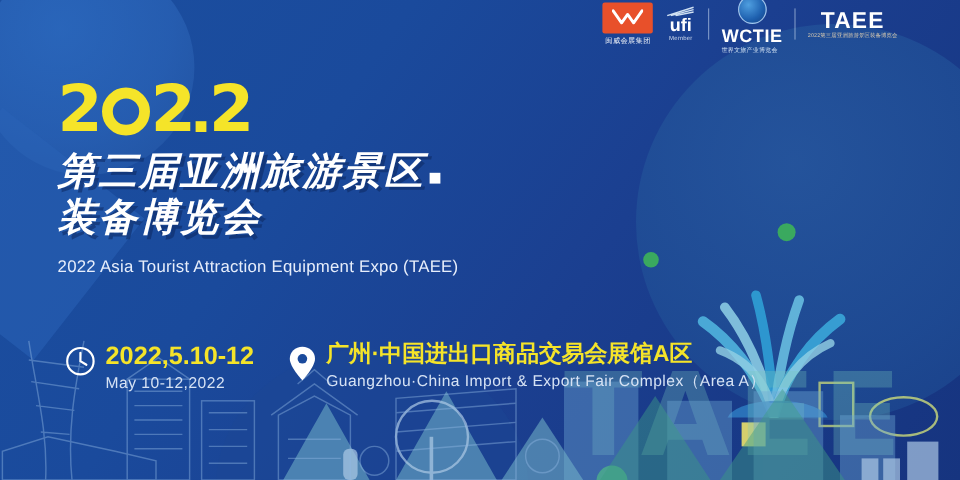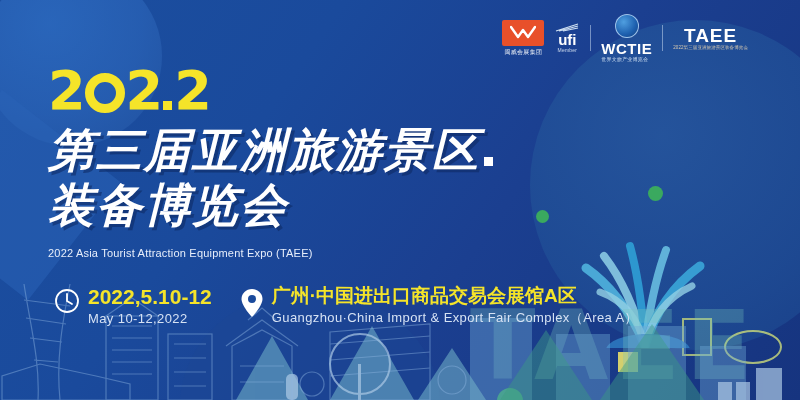--- a/index.html
+++ b/index.html
@@ -63,21 +63,21 @@
   .taee-wm{
     left:470px;bottom:6px;
     font-size:96px;font-weight:800;letter-spacing:6px;
     color:rgba(120,200,190,.30);
     font-family:"DejaVu Sans",sans-serif;
     line-height:1;
   }
 
   
   .logos{
-    position:absolute;right:52px;top:18px;height:40px;
+    position:absolute;right:52px;top:0;height:40px;
     display:flex;align-items:center;gap:10px;
   }
   .logo-cell{display:flex;flex-direction:column;align-items:center;justify-content:center;}
   .logo-wind{
     width:42px;height:26px;background:#e8502a;border-radius:2px;
     display:flex;align-items:center;justify-content:center;
   }
   .logo-wind-cap{font-size:6px;color:#e9eef6;margin-top:2px;letter-spacing:.3px;white-space:nowrap;}
   .logo-ufi-mark{font-size:15px;font-weight:700;color:#ffffff;line-height:1;}
   .logo-ufi-sub{font-size:5px;color:#cfdcee;letter-spacing:.2px;}
@@ -111,35 +111,35 @@
   .glyph-dot{
     display:inline-block;width:9px;height:9px;background:#f5e429;
     position:relative;top:14px;margin:0 2px;
   }
   .sub-cn{
     font-size:19px;font-weight:700;color:#f5e429;letter-spacing:1px;
     position:relative;bottom:4px;white-space:nowrap;
   }
 
   .head-line{
-    font-size:46px;font-weight:800;color:#ffffff;letter-spacing:2px;
+    font-size:32px;font-weight:800;color:#ffffff;letter-spacing:2px;
     line-height:1.16;white-space:nowrap;
     text-shadow:3px 3px 0 rgba(12,40,96,.55);
     font-style:italic;
   }
   .head-line .hl-dot{
     display:inline-block;width:9px;height:9px;background:#ffffff;
     vertical-align:baseline;margin-left:4px;
   }
   .head-1{margin-top:6px;}
   .head-2{margin-top:2px;font-family:Liberation Serif, serif;}
 
   .sub-en{
     margin-top:14px;
-    font-size:11px;color:#e7eefb;letter-spacing:.2px;white-space:nowrap;
+    font-size:14px;color:#e7eefb;letter-spacing:.2px;white-space:nowrap;
   }
 
   
   .inforow{
     position:absolute;left:54px;top:286px;
     display:flex;align-items:center;gap:28px;
   }
   .info-item{display:flex;align-items:flex-start;gap:8px;}
   .ic{flex:0 0 auto;margin-top:2px;}
   .info-main{font-size:21px;font-weight:700;color:#f5e429;line-height:1.05;white-space:nowrap;}

